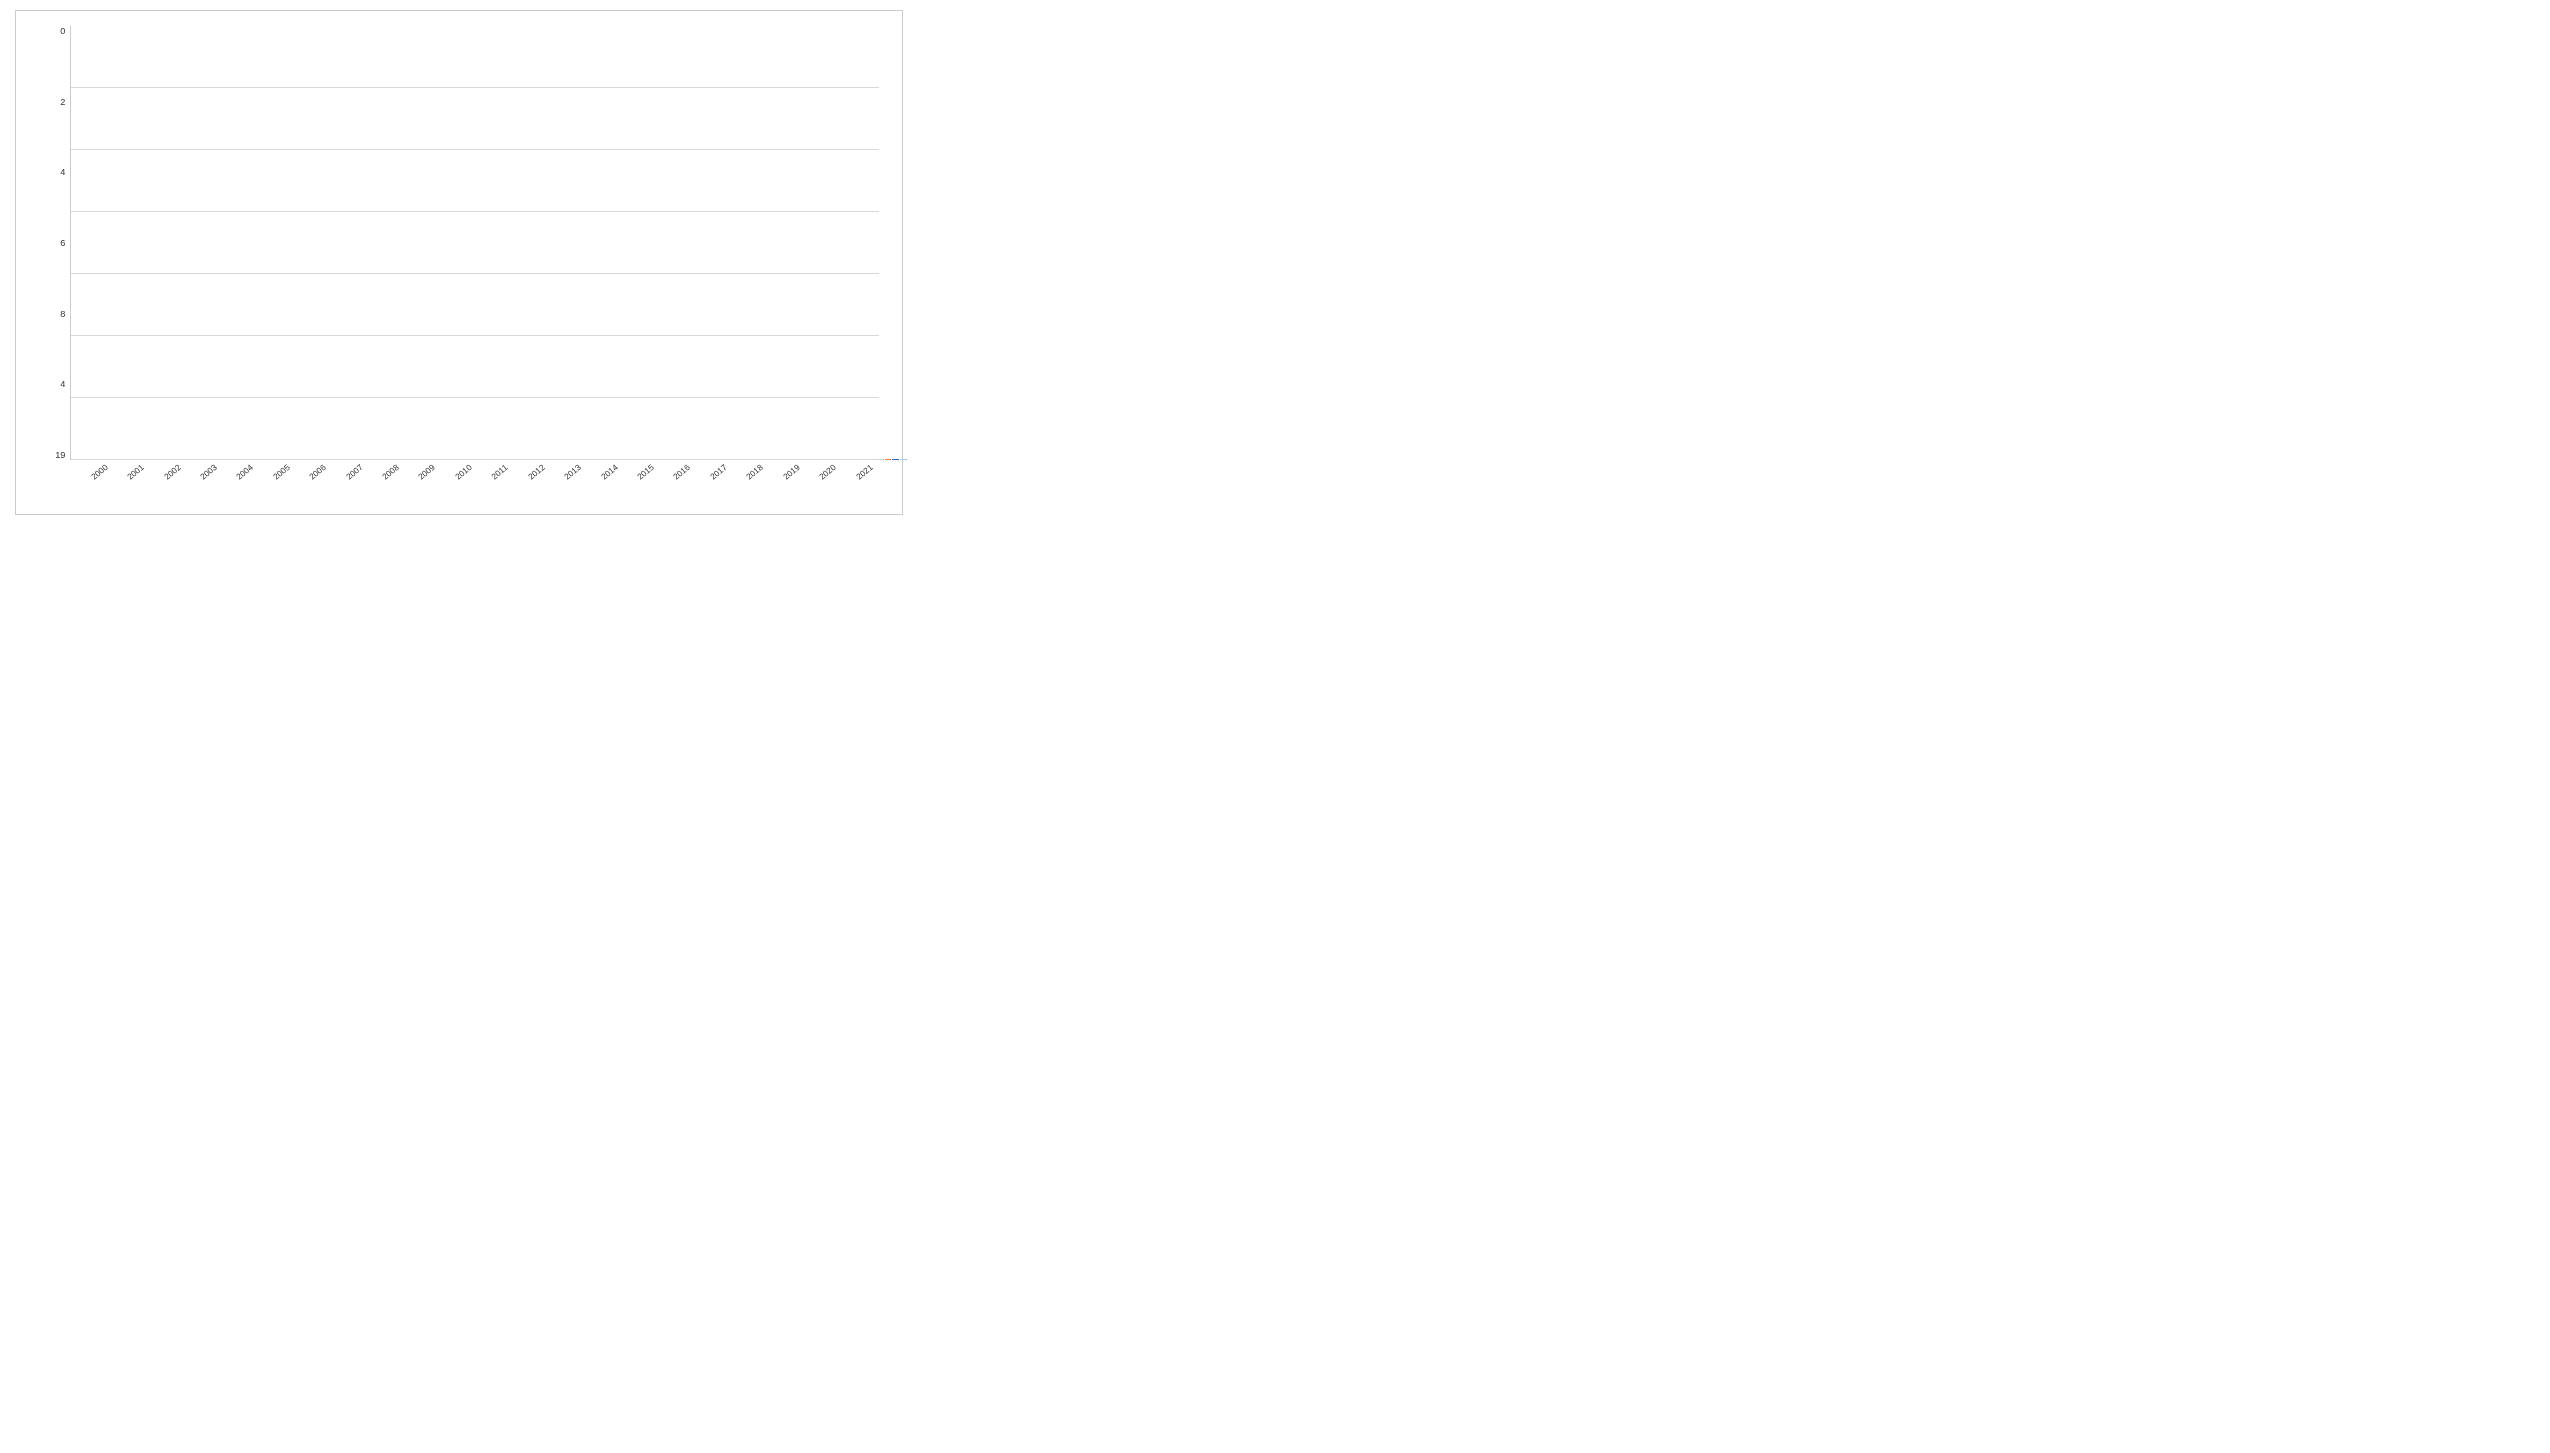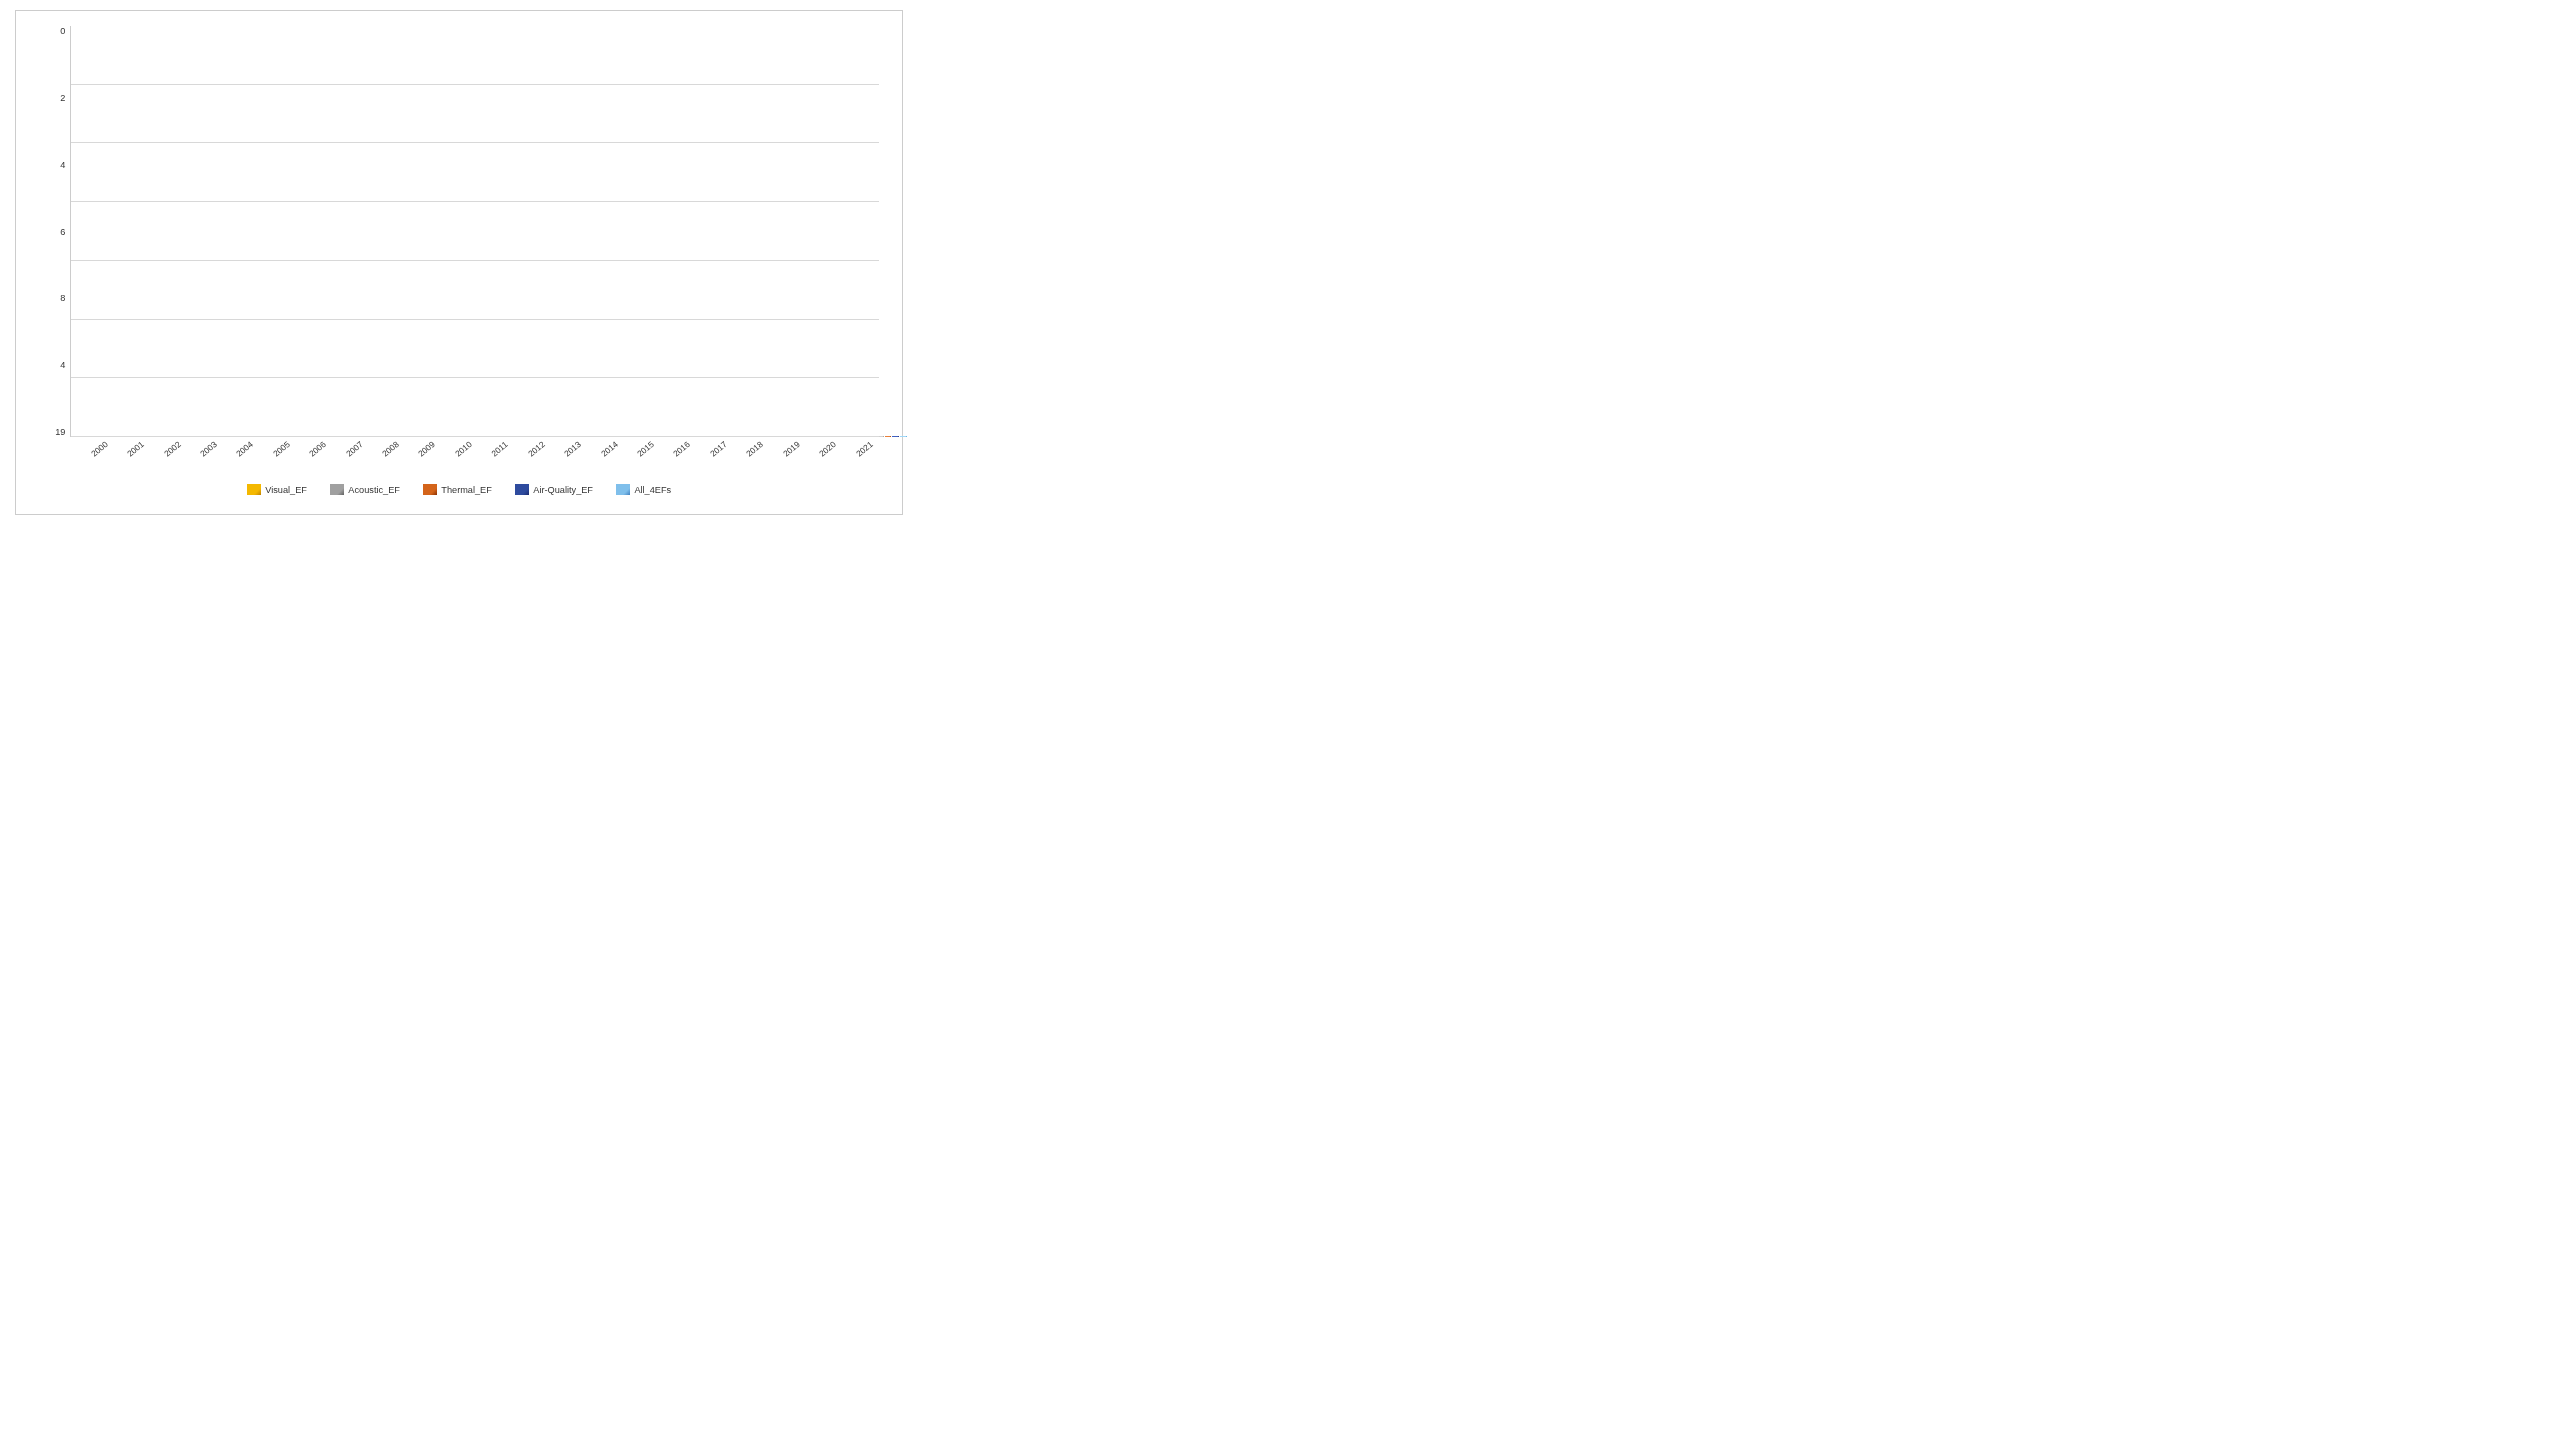--- a/index.html
+++ b/index.html
@@ -337,36 +337,14 @@
           <div class="x-label">2015</div>
           <div class="x-label">2016</div>
           <div class="x-label">2017</div>
           <div class="x-label">2018</div>
           <div class="x-label">2019</div>
           <div class="x-label">2020</div>
           <div class="x-label">2021</div>
         </div>
     </div>
   </div>
-  <div class="legend" id="legend-container">
-      <div class="legend-item">
-        <div class="legend-swatch legend-visual"></div>
-        <span>Visual_EF</span>
-      </div>
-      <div class="legend-item">
-        <div class="legend-swatch legend-acoustic"></div>
-        <span>Acoustic_EF</span>
-      </div>
-      <div class="legend-item">
-        <div class="legend-swatch legend-thermal"></div>
-        <span>Thermal_EF</span>
-      </div>
-      <div class="legend-item">
-        <div class="legend-swatch legend-airquality"></div>
-        <span>Air-Quality_EF</span>
-      </div>
-      <div class="legend-item">
-        <div class="legend-swatch legend-all4efs"></div>
-        <span>All_4EFs</span>
-      </div>
-    </div>
 </div>
 
 
 </body></html>

